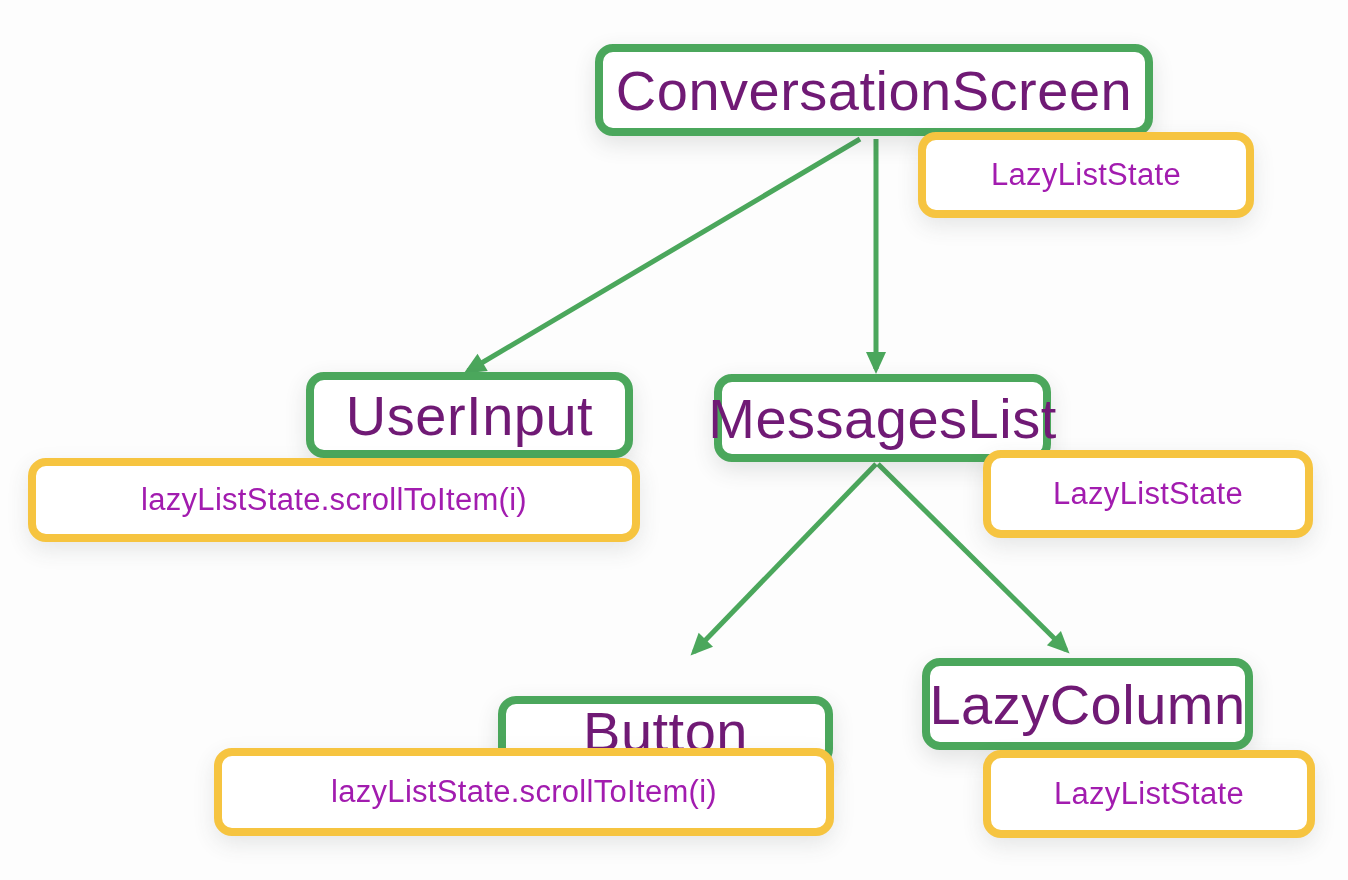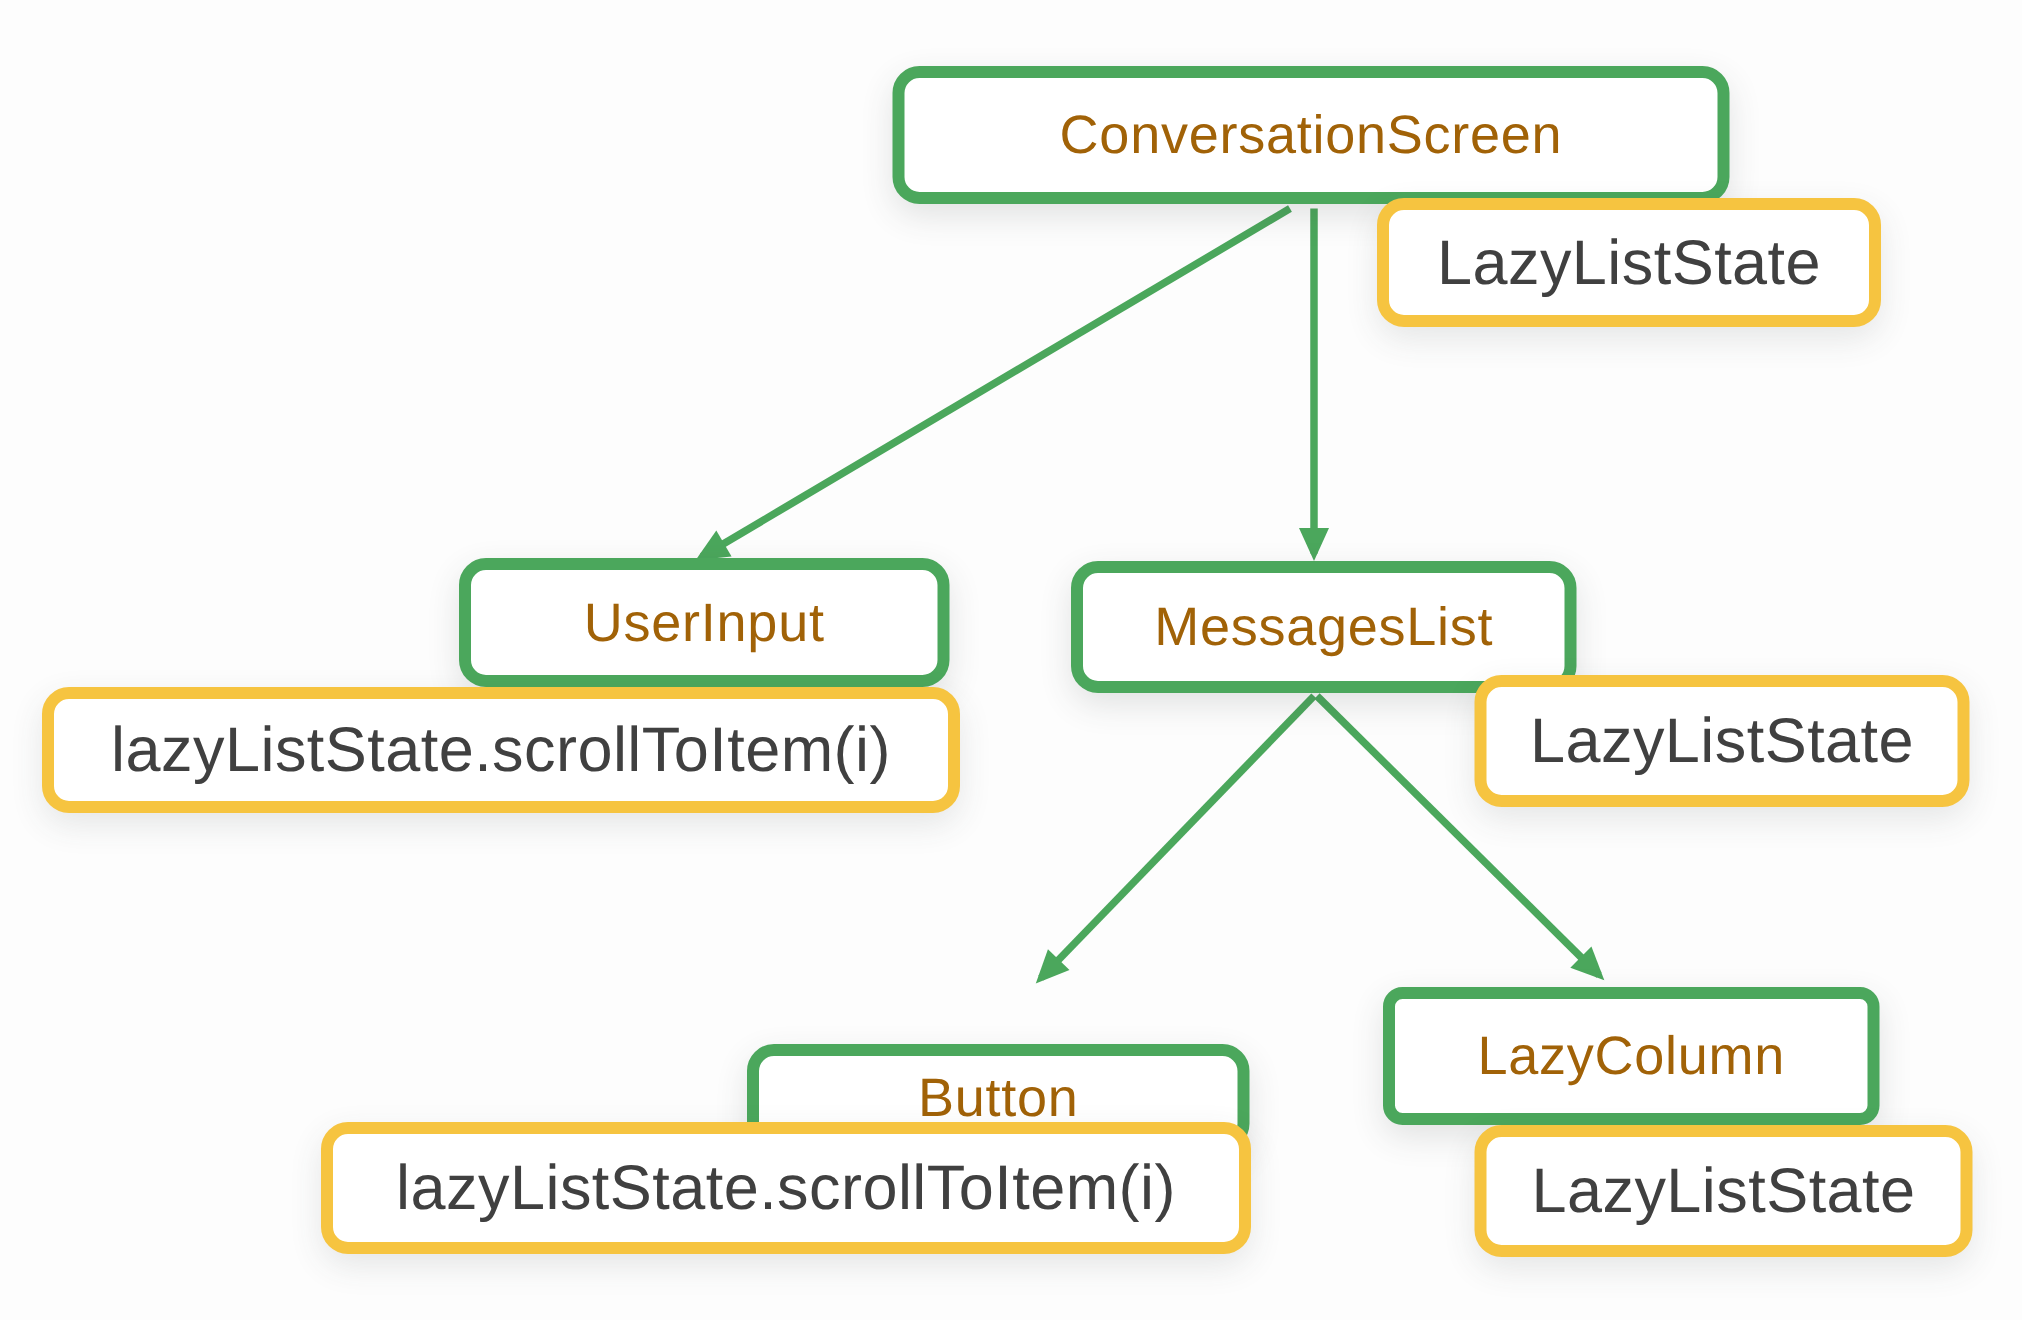--- a/index.html
+++ b/index.html
@@ -26,47 +26,47 @@
     box-sizing: border-box;
     background: #ffffff;
     display: flex;
     align-items: center;
     justify-content: center;
     white-space: nowrap;
   }
   .component {
     border: 8px solid #4BA75C;
     border-radius: 18px;
-    color: #a16207;
-    font-size: 36px;
+    color: #701a75;
+    font-size: 56px;
     font-weight: 500;
     letter-spacing: 0.5px;
     z-index: 2;
     box-shadow: 0 8px 22px rgba(60,64,67,0.14);
   }
   .state {
     border: 8px solid #F6C440;
     border-radius: 18px;
-    color: #404040;
-    font-size: 42px;
+    color: #a21caf;
+    font-size: 31px;
     font-weight: 400;
     letter-spacing: 0.3px;
     z-index: 3;
     box-shadow: 0 8px 22px rgba(60,64,67,0.12);
   }
   
   #node-conversation-screen       { left: 595px; top: 44px;  width: 558px; height: 92px; }
   #node-conversation-screen-state { left: 918px; top: 132px; width: 336px; height: 86px; }
   #node-user-input                { left: 306px; top: 372px; width: 327px; height: 86px; }
   #node-user-input-state          { left: 28px;  top: 458px; width: 612px; height: 84px; }
   #node-messages-list             { left: 699px; top: 374px; width: 337px; height: 88px; margin-left: 15px; }
   #node-messages-list-state       { left: 983px; top: 450px; width: 330px; height: 88px; }
   #node-button                    { left: 498px; top: 696px; width: 335px; height: 71px; }
   #node-button-state              { left: 214px; top: 748px; width: 620px; height: 88px; }
-  #node-lazy-column               { left: 922px; top: 658px; width: 331px; height: 92px; border-radius: 13px; }
+  #node-lazy-column               { left: 922px; top: 658px; width: 331px; height: 92px; }
   #node-lazy-column-state         { left: 983px; top: 750px; width: 332px; height: 88px; }
 </style>
 </head>
 <body>
 
 <div id="canvas">
 
   <svg id="edges" viewBox="0 0 1348 880" xmlns="http://www.w3.org/2000/svg" aria-hidden="true">
     <defs>
       <marker id="arrowhead" markerUnits="userSpaceOnUse" markerWidth="26" markerHeight="26" refX="18" refY="13" orient="auto">

